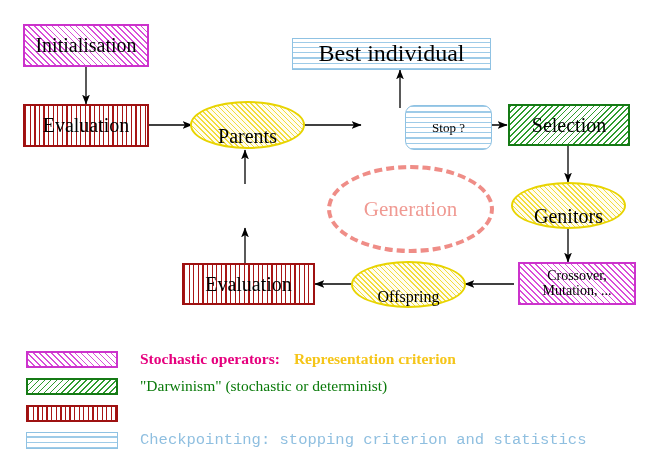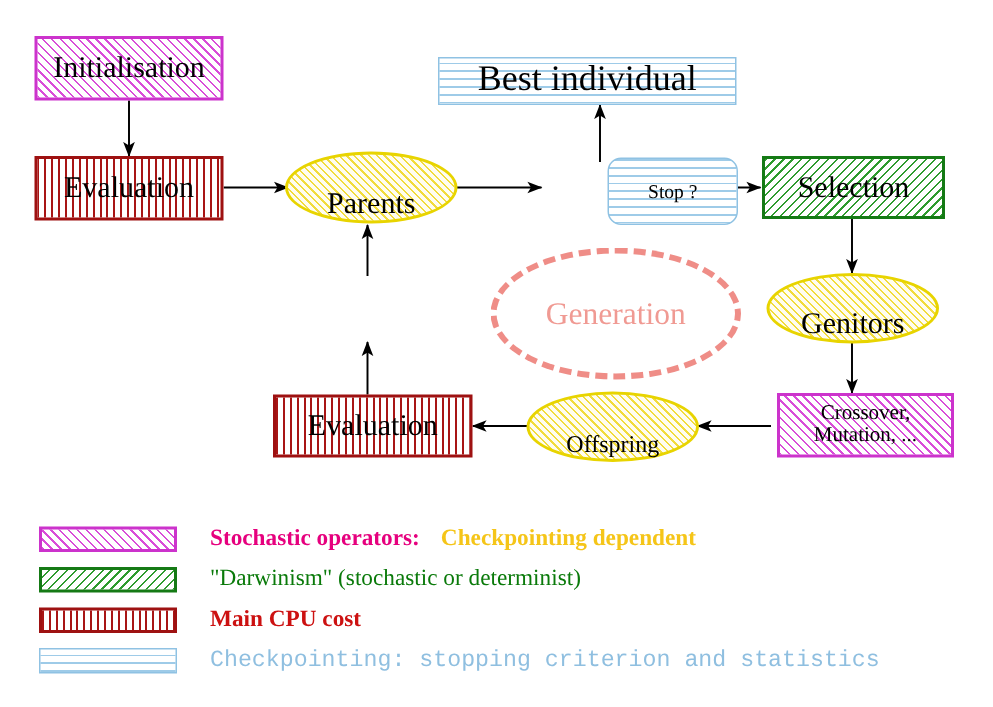--- a/index.html
+++ b/index.html
@@ -213,31 +213,30 @@
   <div class="node h-red" style="left:182px; top:263px; width:133px; height:42px; font-size:20px;">
     <span class="node-label">Evaluation</span>
   </div>
 
 
   <div id="legend">
 
     <div class="legend-row">
       <div class="legend-swatch h-magenta"></div>
       <div class="legend-text lt-magenta">Stochastic operators:</div>
-      <div class="legend-text lt-yellow lg-part2">Checkpointing dependent</div>
+      <div class="legend-text lt-yellow lg-part2">Representation criterion</div>
     </div>
 
     <div class="legend-row">
       <div class="legend-swatch h-green"></div>
       <div class="legend-text lt-green plain">"Darwinism" (stochastic or determinist)</div>
     </div>
 
     <div class="legend-row">
       <div class="legend-swatch h-red"></div>
-      <div class="legend-text lt-red">Main CPU cost</div>
     </div>
 
     <div class="legend-row">
       <div class="legend-swatch h-blue"></div>
       <div class="legend-text lt-blue plain">Checkpointing: stopping criterion and statistics</div>
     </div>
 
   </div>
 
 </div>

